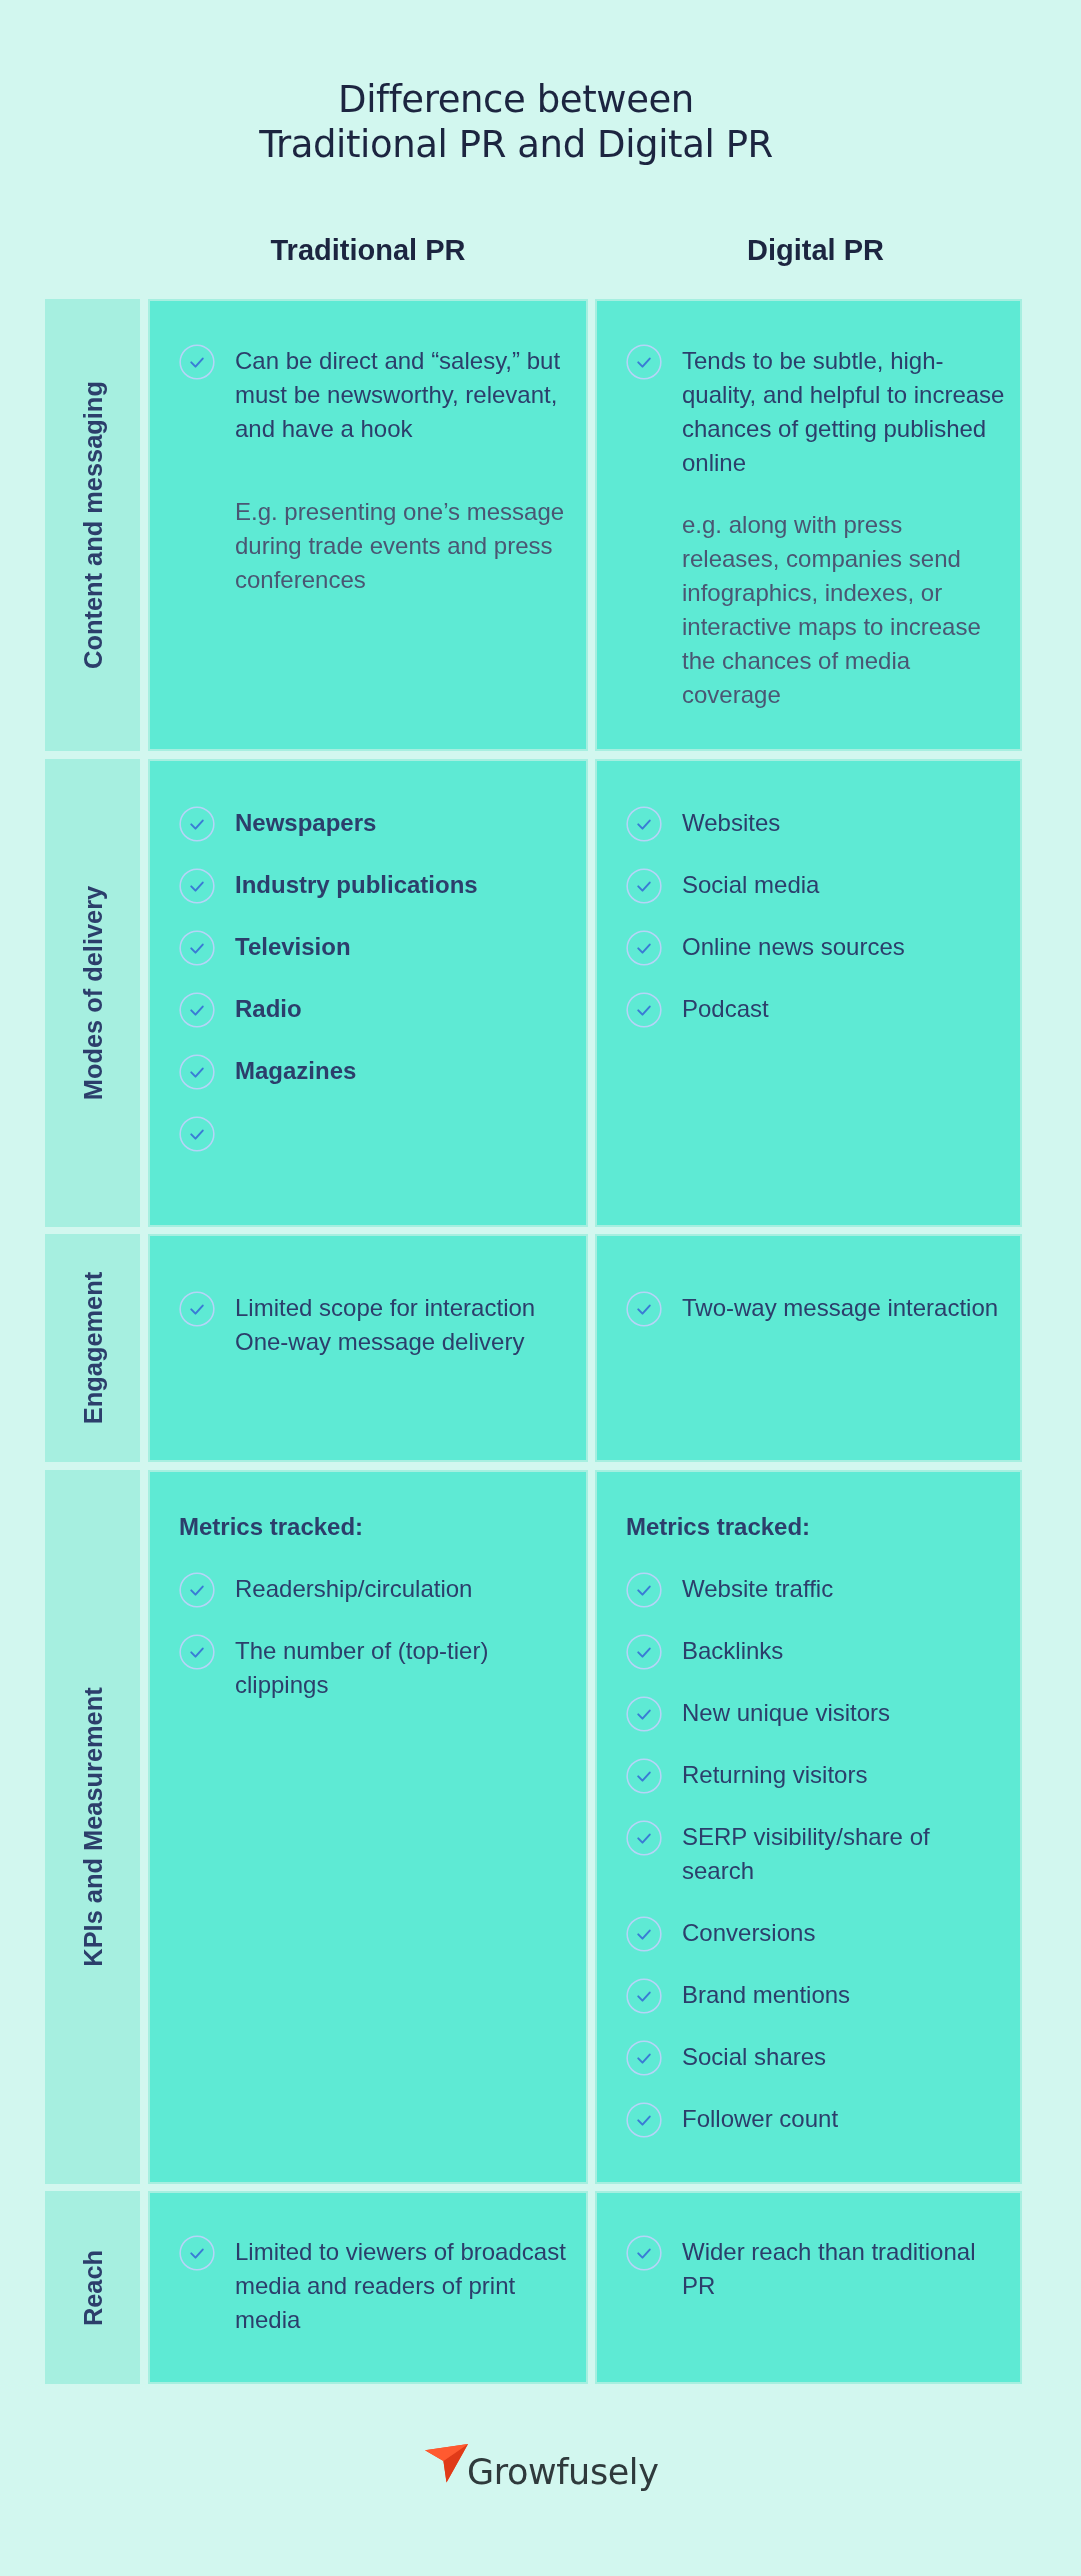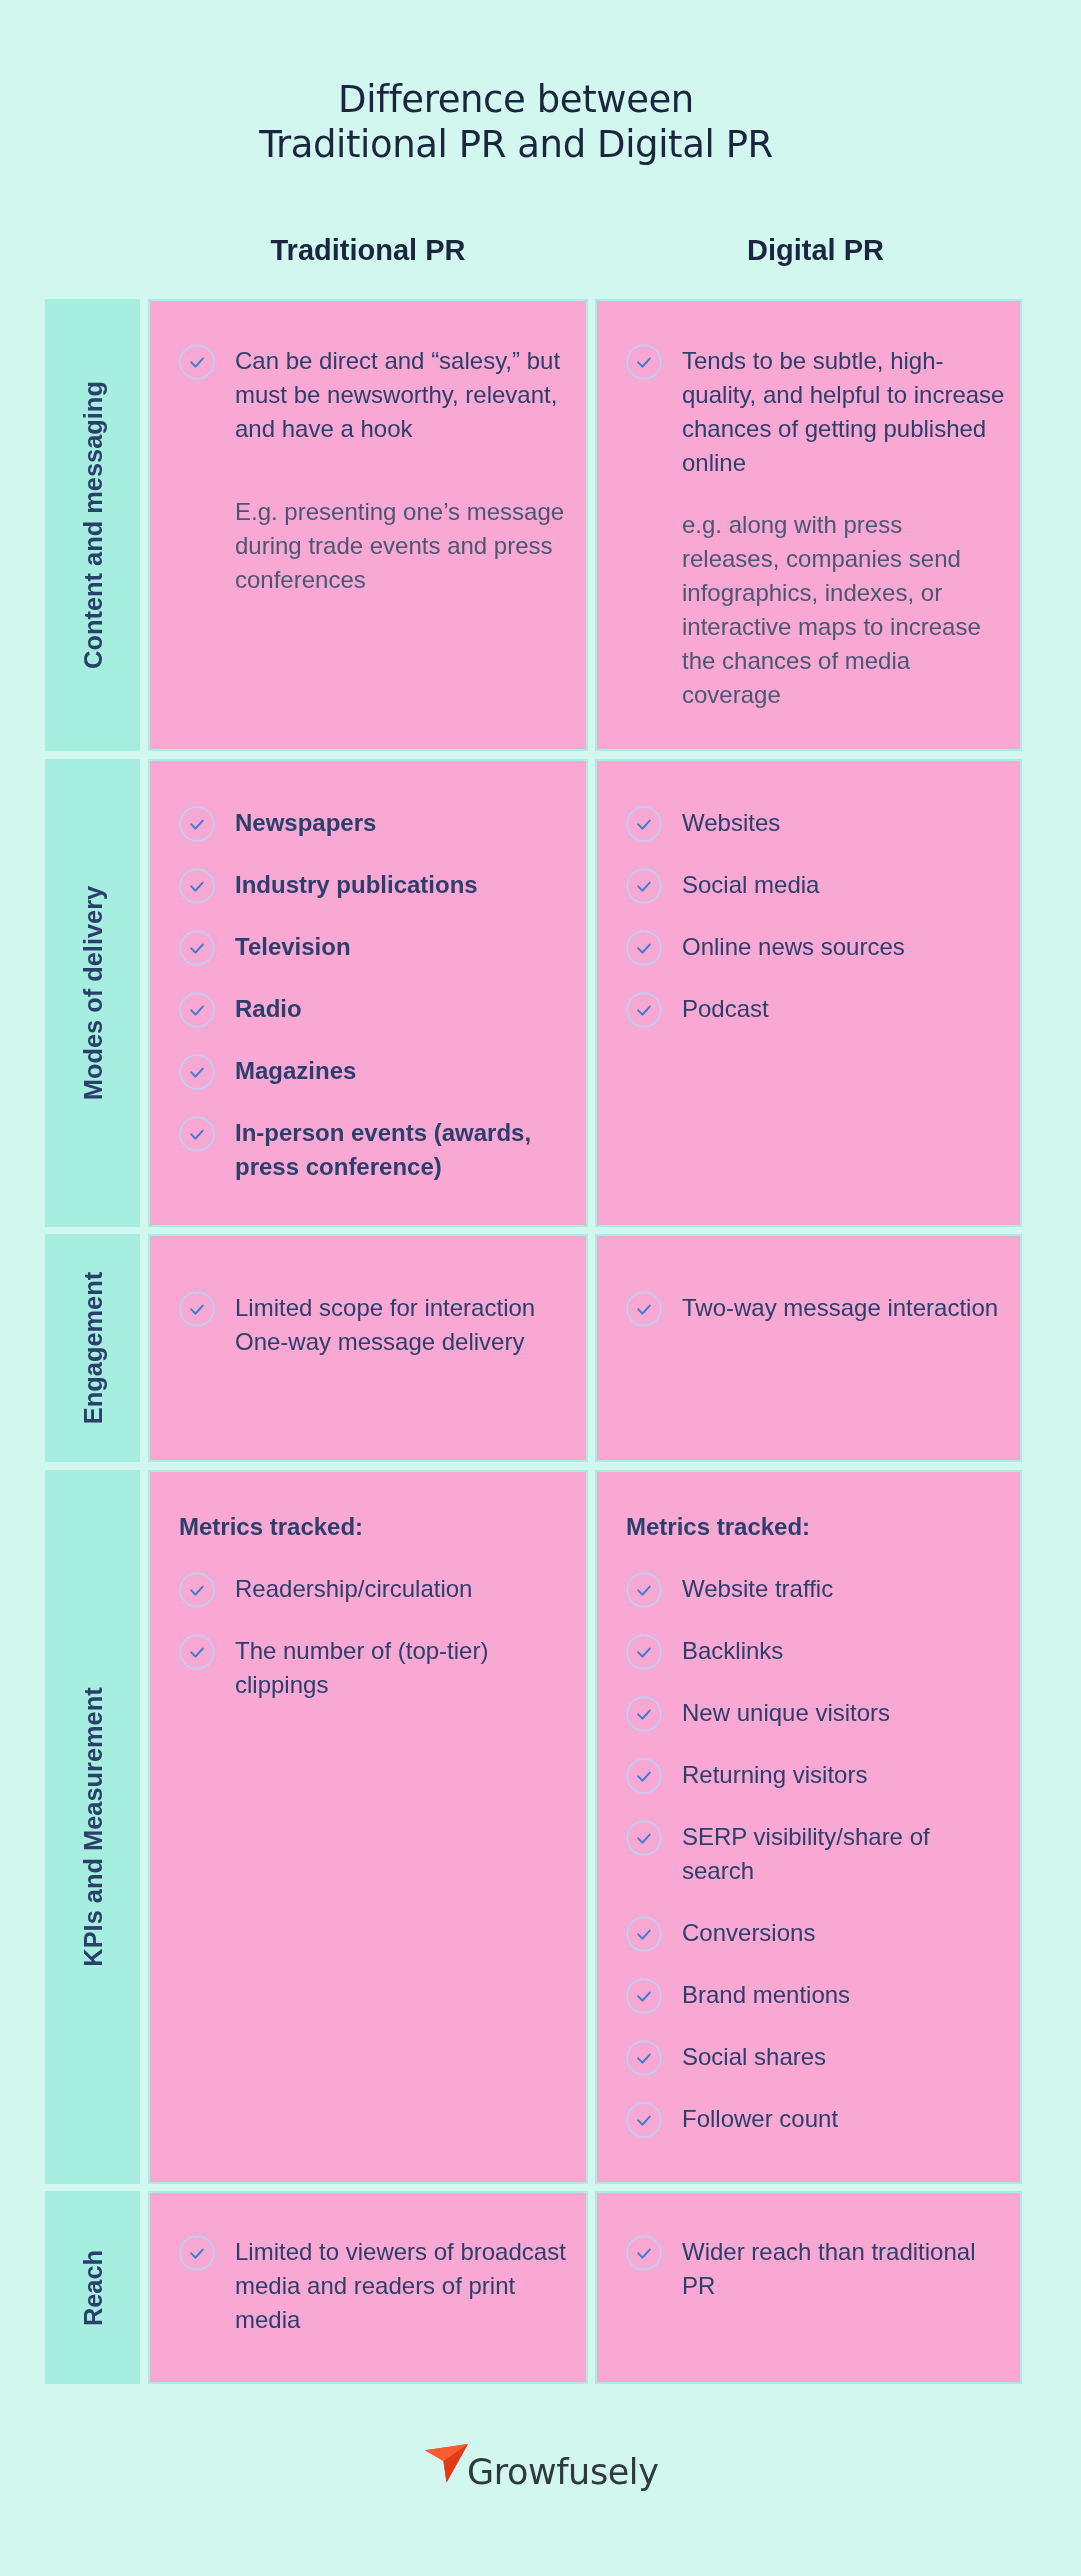--- a/index.html
+++ b/index.html
@@ -23,21 +23,21 @@
   .label {
     position: absolute; left: 0; top: 0; bottom: 0; width: 95px; background: #a6efe0;
   }
   .label span {
     position: absolute; left: 50%; top: 50%;
     transform: translate(-50%, -50%) rotate(-90deg);
     white-space: nowrap; font-size: 25.4px; font-weight: bold; color: #2c3e6b;
     font-family: "Liberation Sans", sans-serif;
   }
   .cell {
-    position: absolute; top: 0; bottom: 0; background: #f9a8d4; border: 2.3px solid #a6efe0;
+    position: absolute; top: 0; bottom: 0; background: #5eead4; border: 2.3px solid #a6efe0;
   }
   .cell.c1 { left: 103px; width: 440px; }
   .cell.c2 { left: 550px; width: 427px; }
 
   .inner { position: absolute; left: 29px; right: 15.4px; }
   .item { position: relative; padding-left: 56px; font-size: 24px; line-height: 34px; color: #2c3e6b; margin-bottom: 28px; }
   .item:last-child { margin-bottom: 0; }
   .check {
     position: absolute; left: 0; top: 0; width: 36px; height: 34px;
   }
@@ -132,21 +132,21 @@
             <svg width="36" height="36" viewBox="0 0 47 47">
               <circle cx="23.5" cy="23.5" r="22" fill="none" stroke="#b6d4f7" stroke-width="2"></circle>
               <path d="M16 24 L21.5 29.5 L31 19" fill="none" stroke="#3a7bd5" stroke-width="2.6" stroke-linecap="round" stroke-linejoin="round"></path>
             </svg>
           </span><span>Magazines</span></div>
       <div class="item"><span class="check">
             <svg width="36" height="36" viewBox="0 0 47 47">
               <circle cx="23.5" cy="23.5" r="22" fill="none" stroke="#b6d4f7" stroke-width="2"></circle>
               <path d="M16 24 L21.5 29.5 L31 19" fill="none" stroke="#3a7bd5" stroke-width="2.6" stroke-linecap="round" stroke-linejoin="round"></path>
             </svg>
-          </span><span>In-person events (awards, press conference)</span></div>
+          </span></div>
     </div>
   </div>
   <div class="cell c2">
     <div class="inner" style="top:45px;">
       <div class="item"><span class="check">
             <svg width="36" height="36" viewBox="0 0 47 47">
               <circle cx="23.5" cy="23.5" r="22" fill="none" stroke="#b6d4f7" stroke-width="2"></circle>
               <path d="M16 24 L21.5 29.5 L31 19" fill="none" stroke="#3a7bd5" stroke-width="2.6" stroke-linecap="round" stroke-linejoin="round"></path>
             </svg>
           </span><span>Websites</span></div>

